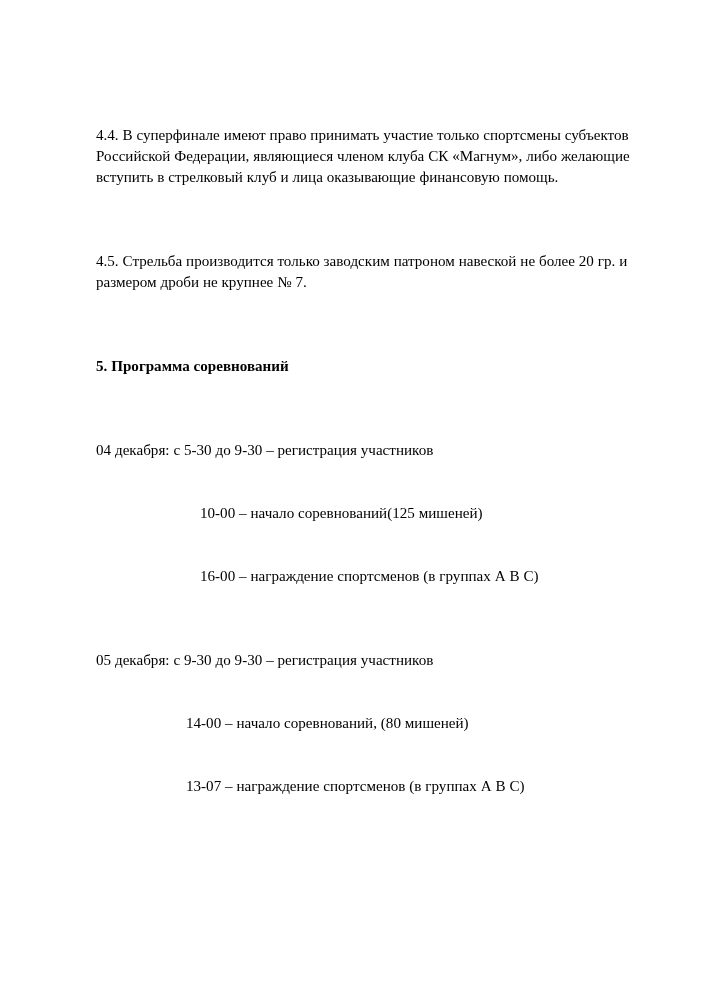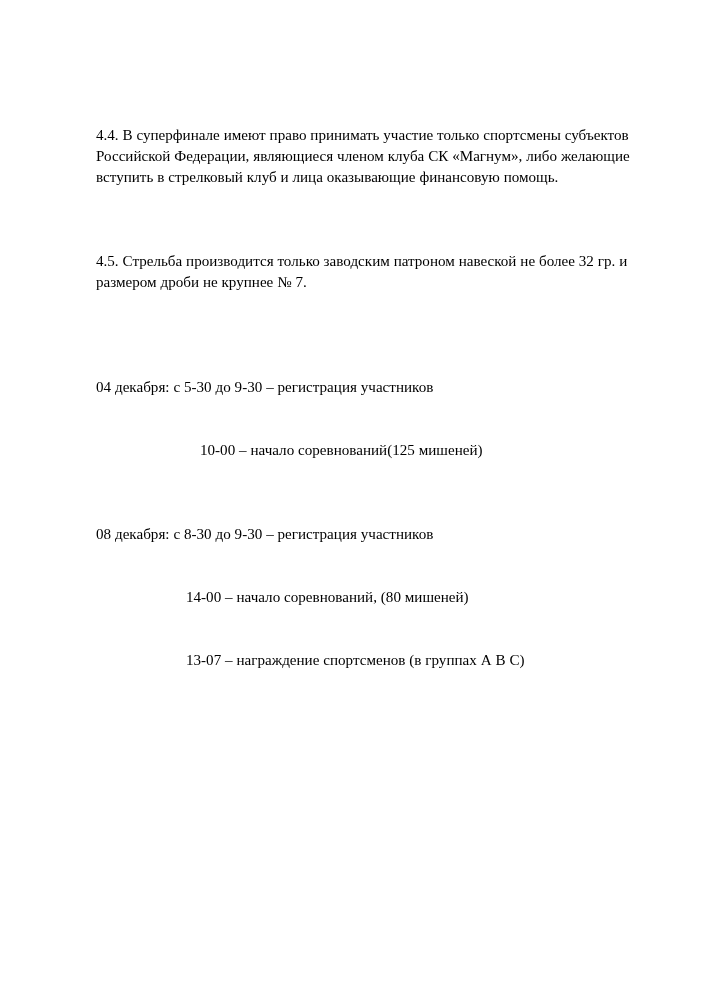--- a/index.html
+++ b/index.html
@@ -55,27 +55,29 @@
   }
 </style>
 </head>
 <body>
 
 <div id="page">
   <div id="doc-body">
 
     <p class="para wide"><span>4.4. В суперфинале имеют право принимать участие только </span><span class="bold">спортсмены субъектов  Российской Федерации, являющиеся членом клуба СК «Магнум», либо желающие вступить в стрелковый клуб и лица оказывающие финансовую помощь</span><span>.</span></p>
 
-    <p class="para wide">4.5. Стрельба производится только заводским патроном навеской не более 32 гр. и размером дроби не крупнее № 7.</p>
+    <p class="para wide">4.5. Стрельба производится только заводским патроном навеской не более 20 гр. и размером дроби не крупнее № 7.</p>
 
+    <p class="para heading">5. Программа соревнований</p>
 
     <p class="para">04 декабря: с 5-30 до 9-30 – регистрация участников</p>
     <p class="para ind-a">10-00 – начало соревнований(125 мишеней)</p>
+    <p class="para ind-a">16-00 – награждение спортсменов (в группах А В С)</p>
 
-    <p class="para">08 декабря: с 8-30 до 9-30 – регистрация участников</p>
+    <p class="para">05 декабря: с 9-30 до 9-30 – регистрация участников</p>
     <p class="para ind-b">14-00 – начало соревнований, (80 мишеней)</p>
     <p class="para ind-b">13-07 – награждение спортсменов (в группах А В С)</p>
 
     
 
     
 
     
     
     

